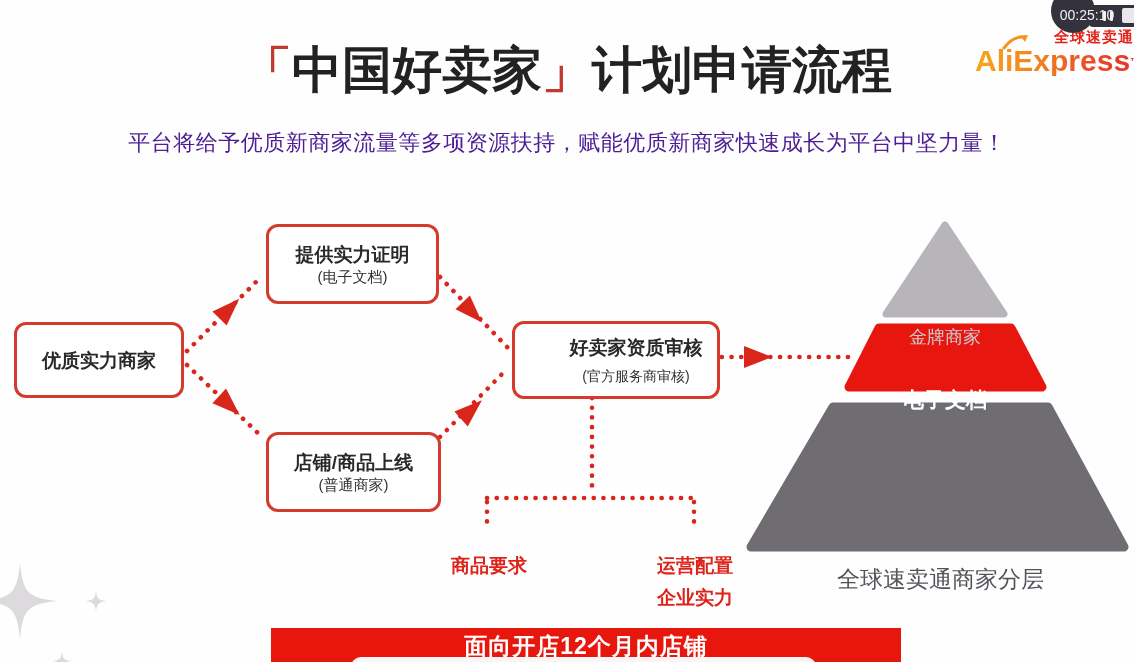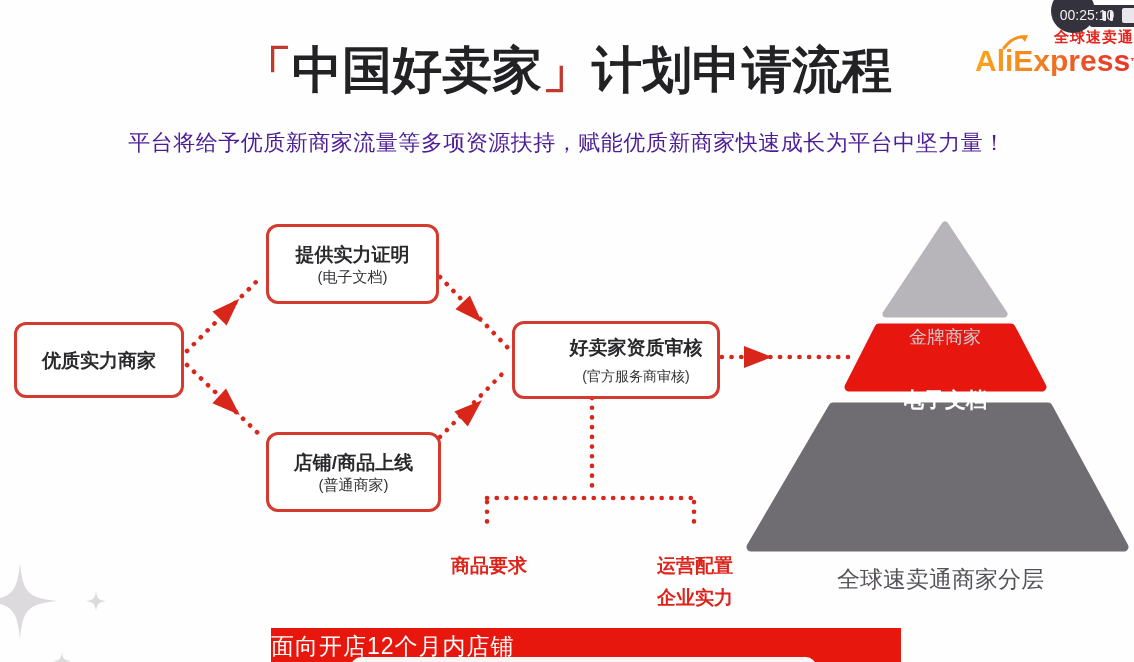--- a/index.html
+++ b/index.html
@@ -39,22 +39,22 @@
 
   
   .pyr-label{position:absolute;z-index:2;text-align:center;width:200px;left:845px;margin-top:41px;}
   .lbl-gold{top:284px;font-size:18px;color:#cdcbd1;}
   .lbl-silver{top:345px;font-size:21px;font-weight:bold;color:#ffffff;}
   .lbl-regular{top:462px;font-size:30px;color:#d4d2d7;letter-spacing:2px;}
   .pyr-caption{position:absolute;left:837px;top:564px;z-index:2;font-size:23px;color:#56525a;}
 
   
   .banner{position:absolute;left:271px;top:628px;width:630px;height:34px;background:#e8170e;z-index:2;overflow:hidden;}
-  .banner .btxt{position:absolute;left:0;right:0;top:3px;
-    font-size:23px;font-weight:normal;color:#ffffff;letter-spacing:1px;}
+  .banner .btxt{position:absolute;left:0;right:0;top:3px;text-align:center;
+    font-size:23px;font-weight:bold;color:#ffffff;letter-spacing:1px;}
   .banner .inner{position:absolute;left:80px;top:29px;width:465px;height:20px;background:#fbf5f5;border-radius:10px 10px 0 0;}
 
   
   .rec-bar{position:absolute;left:1089px;top:5px;width:45px;height:22px;background:#34333d;border-radius:4px 0 0 4px;z-index:5;}
   .pause-icon{position:absolute;left:14px;top:6px;width:10px;height:10px;display:flex;justify-content:space-between;}
   .pause-icon span{display:block;width:3px;height:10px;background:#f2f1f4;border-radius:1px;}
   .rec-handle{position:absolute;right:0px;top:3px;width:12px;height:15px;background:#e9e7ec;border-radius:2px 0 0 2px;}
   .rec-circle{position:absolute;left:1051px;top:-11px;width:44px;height:44px;border-radius:50%;background:#34333d;z-index:6;
     display:flex;align-items:center;justify-content:center;}
   .rec-time{font-size:14px;color:#f0eff2;letter-spacing:0px;margin-top:8px;margin-left:28px;}

